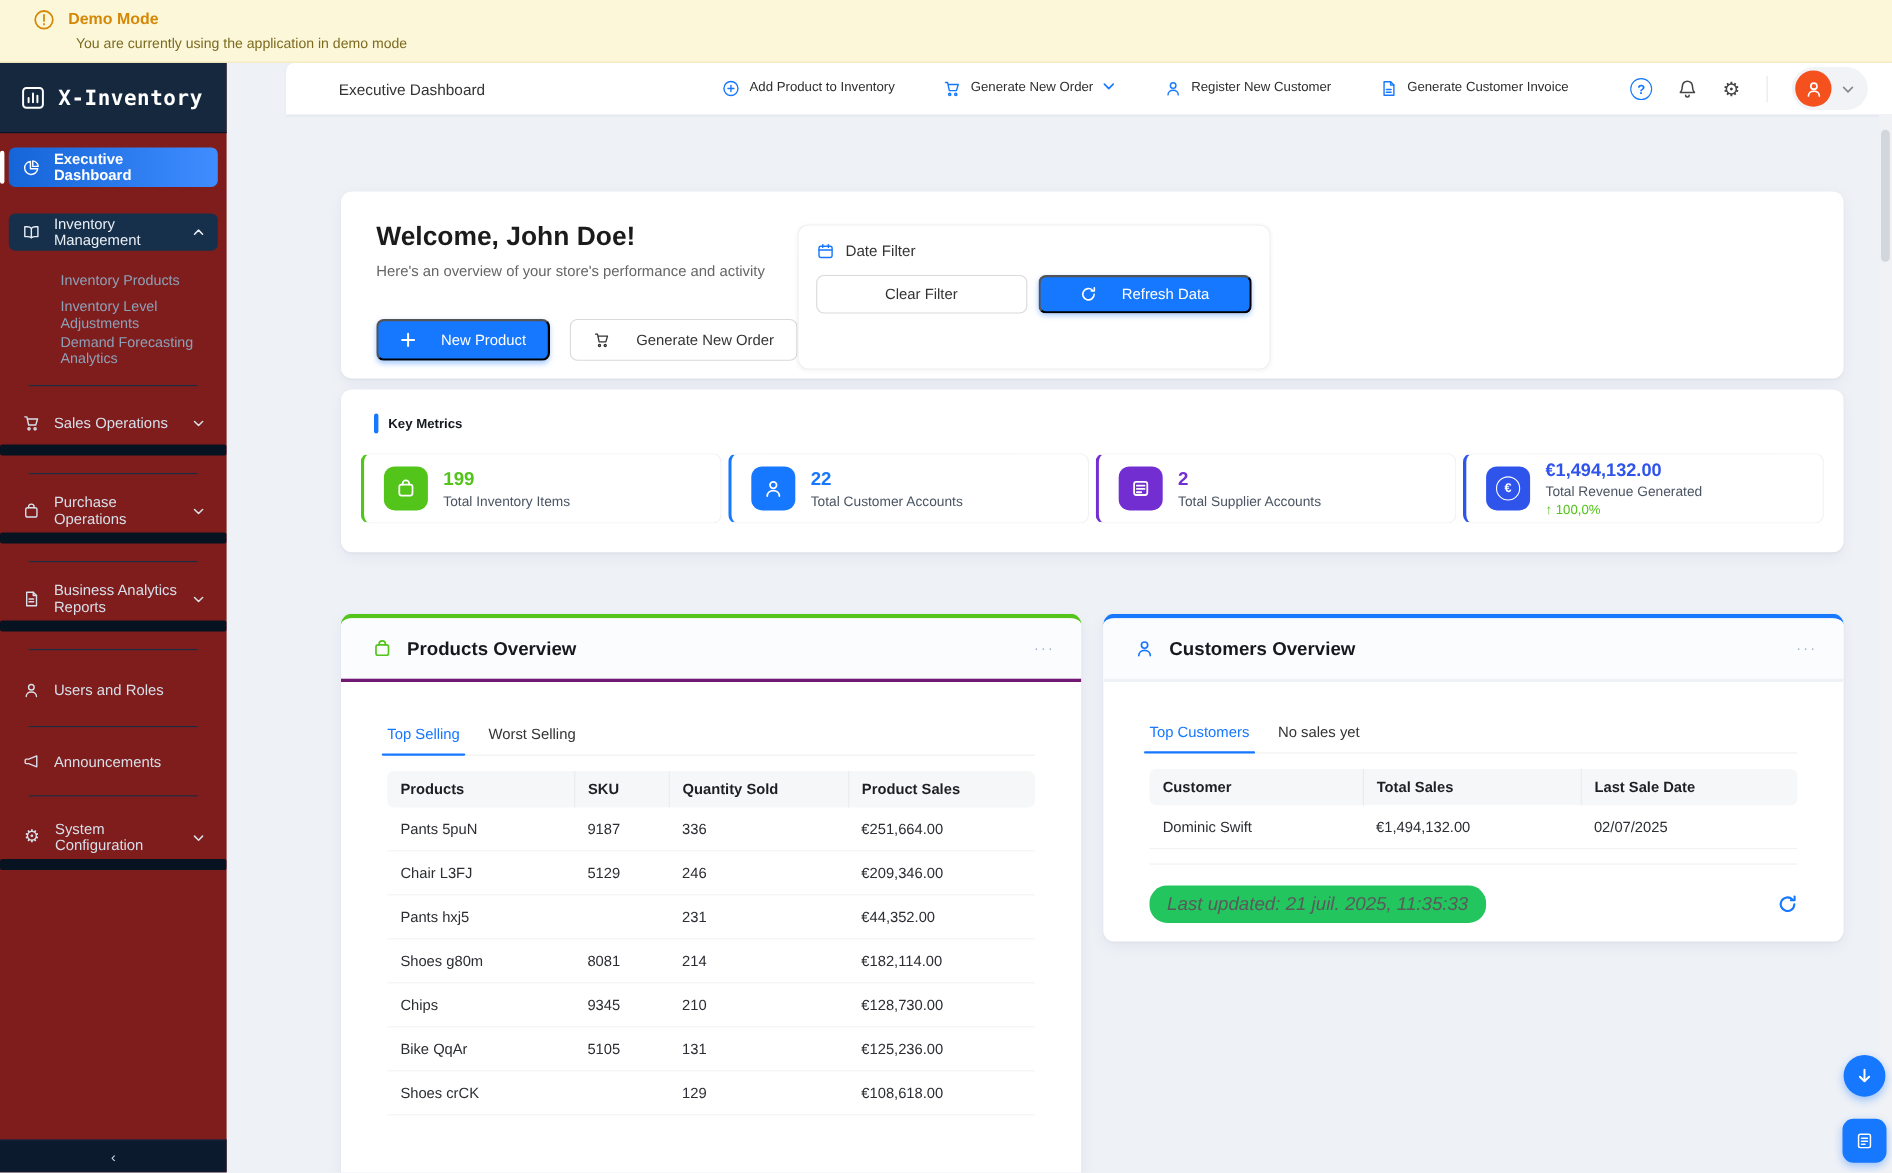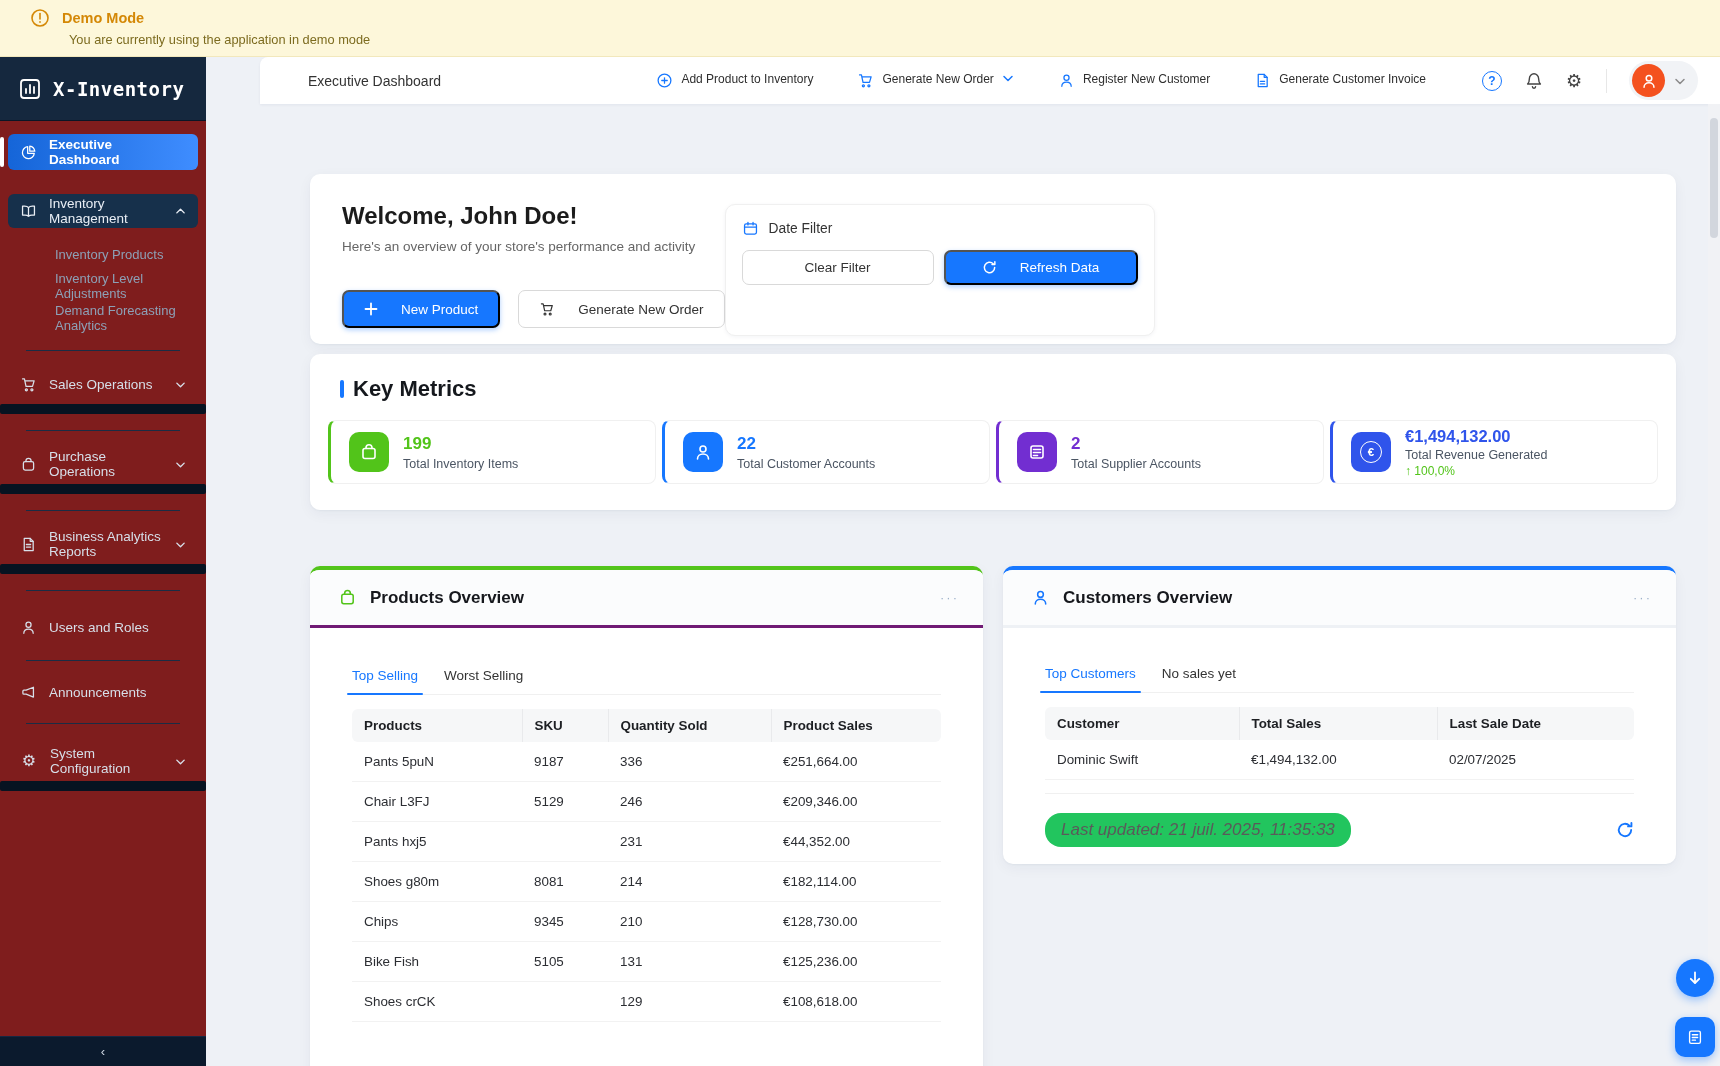--- a/index.html
+++ b/index.html
@@ -61,21 +61,21 @@
   .df-label{display:flex;align-items:center;gap:10px;font-size:13.8px;color:#333;margin-bottom:13px}
   .df-label .icn{color:#1677ff}
   .select{height:36px;border:1px solid #d9d9d9;border-radius:6px;display:flex;align-items:center;padding:0 12px;color:#333;cursor:pointer;margin-bottom:13px}
   .select .sel-val{flex:1}
   .select .icn{color:#bfbfbf}
   .df-buttons{display:flex;gap:10px}
   .df-buttons .btn{flex:1;height:35px;padding:0}
 
   
   .metrics{padding:22px 18px 26px;margin-bottom:56px}
-  .metrics-title{display:flex;align-items:center;gap:9px;margin:0 0 18px 12px;font-size:22px;font-weight:bold;color:#15181d}
+  .metrics-title{display:flex;align-items:center;gap:9px;margin:0 0 18px 12px;font-size:12px;font-weight:bold;color:#15181d}
   .metrics-title::before{content:"";width:4px;height:18px;border-radius:2px;background:#1677ff}
   .metric-row{display:flex;gap:6px}
   .metric-card{flex:1;border:1px solid #f0f0f0;border-left-width:3px;border-radius:8px;height:64px;display:flex;align-items:center;gap:14px;padding:0 18px;background:#fff}
   .m-icon{width:40px;height:40px;border-radius:10px;display:flex;align-items:center;justify-content:center;color:#fff}
   .m-num{font-size:17px;font-weight:bold;line-height:1.25}
   .m-label{font-size:12.5px;color:#4b5563;margin-top:2px}
   .m-growth{font-size:12px;color:#52c41a;margin-top:2px}
 
   
   .two-col{display:flex;gap:20px;align-items:flex-start}
@@ -468,21 +468,21 @@
                   <td>214</td>
                   <td>€182,114.00</td>
                 </tr>
               <tr>
                   <td>Chips</td>
                   <td>9345</td>
                   <td>210</td>
                   <td>€128,730.00</td>
                 </tr>
               <tr>
-                  <td>Bike Fish</td>
+                  <td>Bike QqAr</td>
                   <td>5105</td>
                   <td>131</td>
                   <td>€125,236.00</td>
                 </tr>
               <tr>
                   <td>Shoes crCK</td>
                   <td></td>
                   <td>129</td>
                   <td>€108,618.00</td>
                 </tr>

